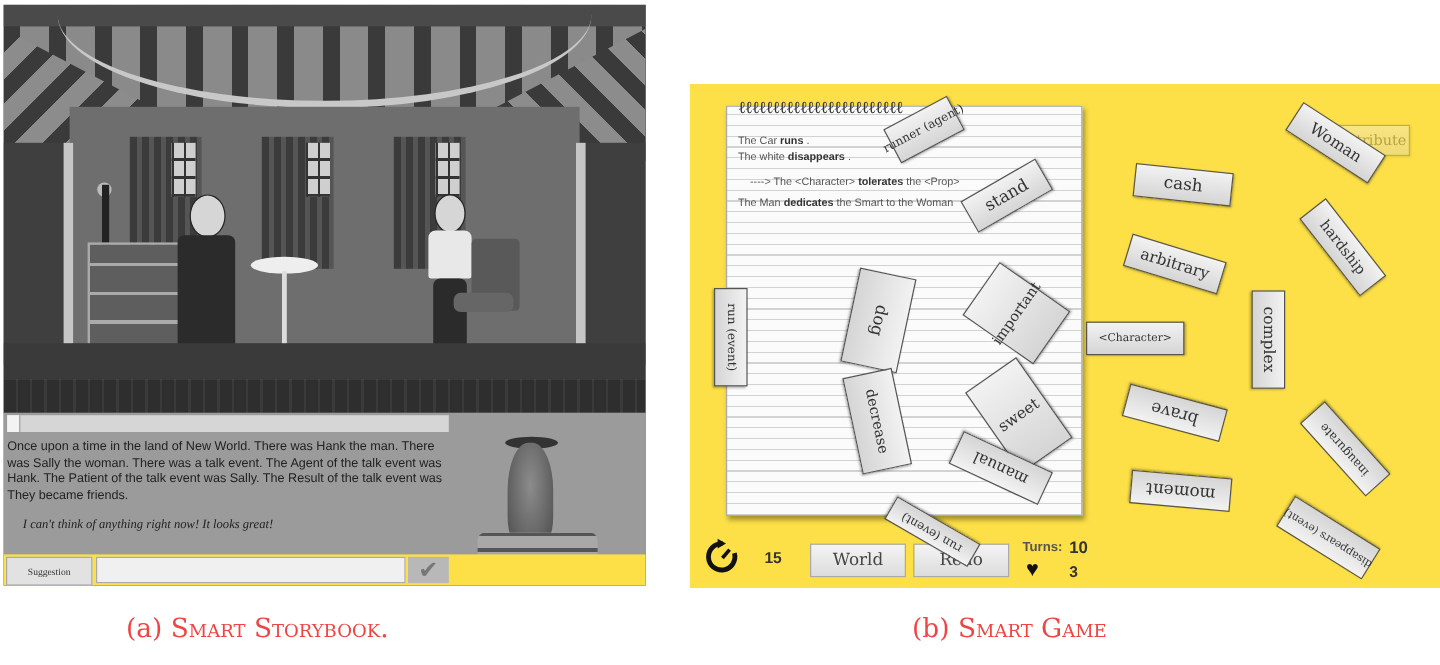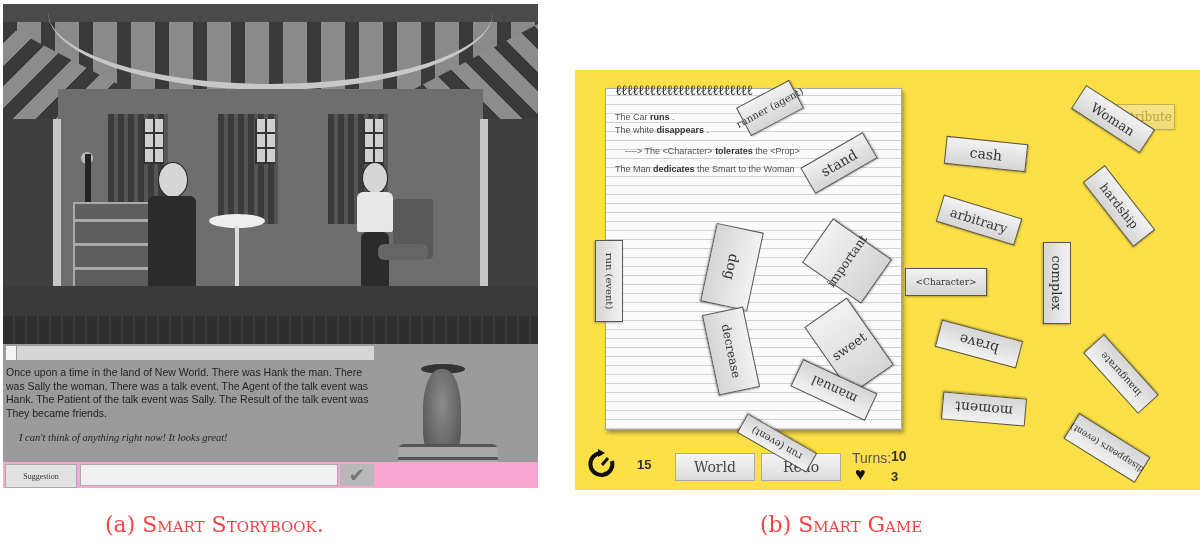--- a/index.html
+++ b/index.html
@@ -39,37 +39,37 @@
   .chair-seat{position:absolute;left:375px;top:240px;width:50px;height:16px;background:#666;border-radius:6px;}
   .story-area{position:absolute;left:0;top:340px;width:535px;height:144px;background:#9b9b9b;}
   .progress{position:absolute;left:3px;top:2px;width:368px;height:14px;background:#d6d6d6;}
   .progress-knob{position:absolute;left:0;top:0;width:10px;height:14px;background:#f3f3f3;border-right:1px solid #999;}
   .story-text{position:absolute;left:3px;top:22px;width:370px;font-family:Liberation Sans, sans-serif;font-size:10.5px;line-height:13.5px;color:#222;}
   .owl-reply{position:absolute;left:16px;top:88px;width:370px;font-family:"Liberation Serif",serif;font-style:italic;font-size:10.5px;color:#222;}
   .owl{position:absolute;left:420px;top:25px;width:38px;height:88px;background:radial-gradient(ellipse at 50% 40%,#8c8c8c,#4c4c4c);border-radius:45% 45% 30% 30%;}
   .owl-hat{position:absolute;left:418px;top:20px;width:44px;height:10px;background:#333;border-radius:50%;}
   .books{position:absolute;left:395px;top:100px;width:100px;height:42px;
     background:repeating-linear-gradient(0deg,#555 0 3px,#a8a8a8 3px 13px);border-radius:6px;}
-  .input-row{position:absolute;left:0;top:118px;width:535px;height:26px;background:#f9a8d4;}
+  .input-row{position:absolute;left:0;top:118px;width:535px;height:26px;background:#fde047;}
   .suggest-btn{position:absolute;left:2px;top:2px;width:70px;height:22px;background:#e2e2e2;border:1px solid #aaa;font-family:"Liberation Serif",serif;font-size:8px;display:flex;align-items:center;justify-content:center;color:#333;}
   .story-input{position:absolute;left:77px;top:2px;width:258px;height:22px;background:#f0f0f0;border:1px solid #aaa;box-sizing:border-box;}
   .check-btn{position:absolute;left:337px;top:2px;width:34px;height:22px;background:#b8b8b8;display:flex;align-items:center;justify-content:center;color:#777;font-size:20px;}
   .panel-b{position:absolute;left:575px;top:70px;width:625px;height:420px;background:#fde047;}
   .notebook{position:absolute;left:30px;top:18px;width:295px;height:340px;background:#fbfbfb;
     border:1px solid #aaa;box-shadow:2px 3px 4px rgba(0,0,0,0.35);
     background-image:repeating-linear-gradient(0deg,#d2d2d2 0 1px,transparent 1px 9px);}
   .spirals{position:absolute;left:40px;top:12px;width:280px;height:14px;font-family:"DejaVu Sans Mono",monospace;font-size:14px;letter-spacing:-1px;color:#333;white-space:nowrap;overflow:hidden;}
   .nb-line{position:absolute;left:40px;font-size:9px;color:#555;white-space:nowrap;}
   .nb-line b{color:#333;}
   .tile{position:absolute;background:linear-gradient(#f2f2f2,#d5d5d5);border:1.5px solid #555;font-family:"DejaVu Serif",serif;color:#333;display:flex;align-items:center;justify-content:center;text-align:center;line-height:1;white-space:nowrap;box-shadow:1px 1px 2px rgba(0,0,0,0.3);}
   .bottom-bar{position:absolute;left:0;top:370px;width:625px;height:50px;}
   .timer-icon{position:absolute;left:12px;top:8px;width:30px;height:30px;}
   .timer-val{position:absolute;left:62px;top:17px;font-size:13px;font-weight:bold;color:#333;}
   .btn{position:absolute;top:13px;width:78px;height:26px;background:linear-gradient(#f4f4f4,#dcdcdc);border:1px solid #aaa;font-family:"DejaVu Serif",serif;font-size:14px;color:#444;display:flex;align-items:center;justify-content:center;}
-  .turns{position:absolute;left:277px;top:10px;font-size:14px;color:#555;}
+  .turns{position:absolute;left:277px;top:10px;font-size:11px;color:#555;font-weight:bold;}
   .turns-val{position:absolute;left:316px;top:8px;font-size:14px;font-weight:bold;color:#333;}
   .heart{position:absolute;left:280px;top:24px;font-size:18px;color:#111;}
   .lives{position:absolute;left:316px;top:29px;font-size:13px;font-weight:bold;color:#333;}
   .caption{position:absolute;top:512px;font-family:"DejaVu Serif",serif;font-size:22px;color:#ef4444;}
   .caption .sc{font-variant:small-caps;}
 </style>
 </head>
 <body>
 
 <div class="panel-a">

